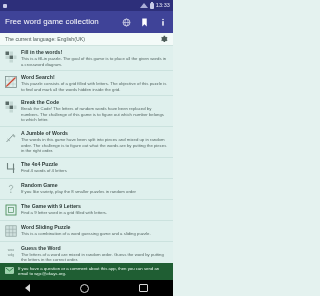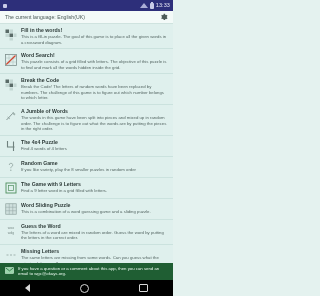--- a/index.html
+++ b/index.html
@@ -93,20 +93,43 @@
     <div class="sb-left">
       <span class="sb-sq"></span>
     </div>
     <div class="sb-right">
       <span class="sb-wifi"></span>
       <span class="sb-batt"></span>
       <span class="sb-time">13:33</span>
     </div>
   </div>
 
+  <div class="appbar">
+    <div class="appbar-title">Free word game collection</div>
+    <div class="appbar-actions">
+      <div class="ic-btn">
+        <svg width="9" height="9" viewBox="0 0 24 24">
+          <circle cx="12" cy="12" r="9.2" fill="none" stroke="#ffffff" stroke-width="1.8"></circle>
+          <ellipse cx="12" cy="12" rx="4.2" ry="9.2" fill="none" stroke="#ffffff" stroke-width="1.4"></ellipse>
+          <line x1="3" y1="12" x2="21" y2="12" stroke="#ffffff" stroke-width="1.4"></line>
+        </svg>
+      </div>
+      <div class="ic-btn">
+        <svg width="7" height="9" viewBox="0 0 14 20">
+          <path d="M2 1 H12 V19 L7 14 L2 19 Z" fill="#ffffff"></path>
+        </svg>
+      </div>
+      <div class="ic-btn">
+        <svg width="8" height="9" viewBox="0 0 12 20">
+          <circle cx="6" cy="3.2" r="1.7" fill="#ffffff"></circle>
+          <rect x="4.4" y="6.6" width="3.2" height="10.5" rx="1" fill="#ffffff"></rect>
+        </svg>
+      </div>
+    </div>
+  </div>
 
   <div class="langrow">
     <div class="langtext">The current language: English(UK)</div>
     <div class="gear">
       <svg width="8" height="8" viewBox="0 0 24 24">
         <path fill="#4c5b58" d="M12 8.3a3.7 3.7 0 1 0 0 7.4 3.7 3.7 0 0 0 0-7.4zm8.6 3.7c0-.5 0-1-.1-1.5l2-1.5-2-3.4-2.3 1a7.6 7.6 0 0 0-2.6-1.5l-.3-2.5H11l-.4 2.5a7.6 7.6 0 0 0-2.6 1.5l-2.3-1-2 3.4 2 1.5a8.6 8.6 0 0 0 0 3l-2 1.5 2 3.4 2.3-1c.8.6 1.7 1.1 2.6 1.4l.4 2.5h4.3l.3-2.5c1-.3 1.8-.8 2.6-1.4l2.3 1 2-3.4-2-1.5c.1-.5.1-1 .1-1.5z"></path>
       </svg>
     </div>
   </div>
 

